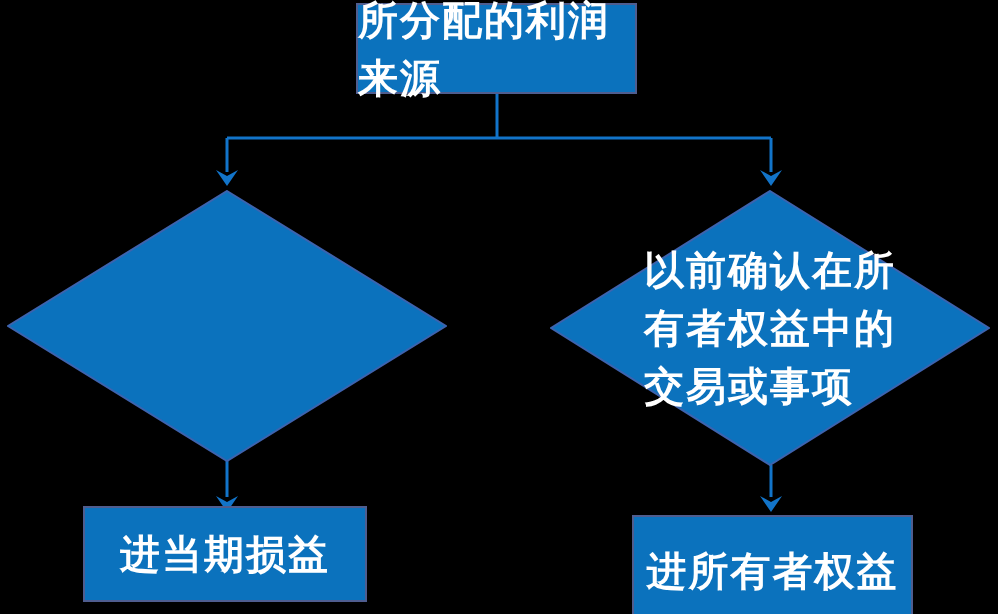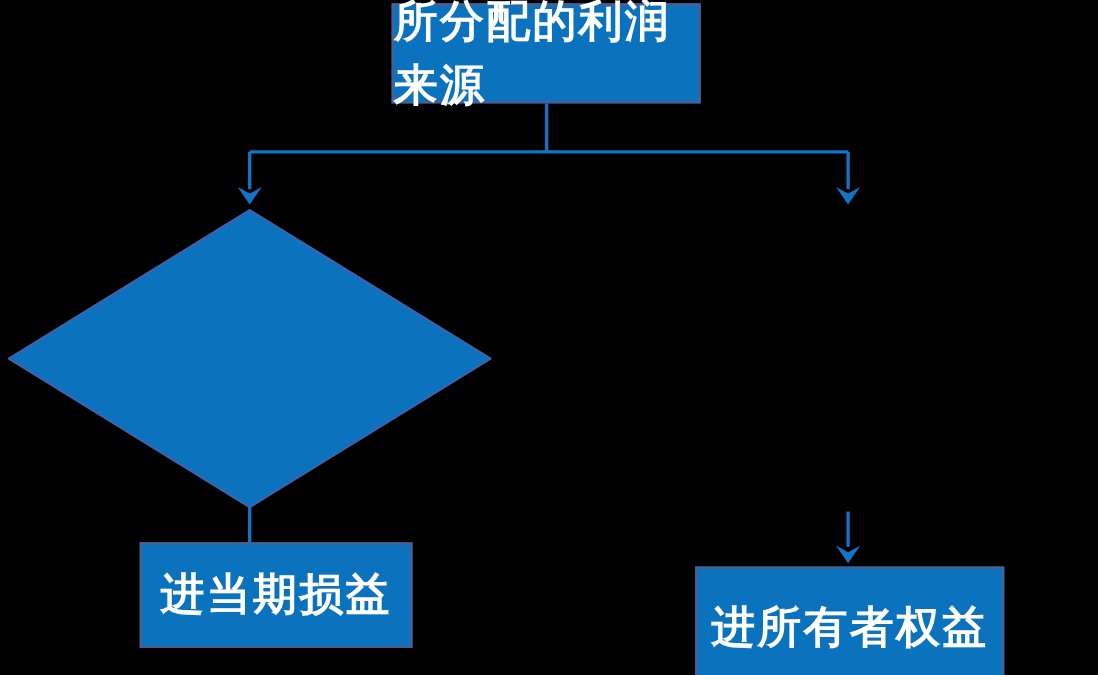--- a/index.html
+++ b/index.html
@@ -57,21 +57,21 @@
     width: 100%;
     height: 100%;
   }
   .diamond-node .label {
     position: relative;
     z-index: 1;
   }
   #node-source        { left: 356px; top: 3px;   width: 281px; height: 91px; }
   #node-branch-left   { left: 7px;   top: 190px; width: 440px; height: 272px; }
   #node-branch-right  { left: 550px; top: 190px; width: 440px; height: 276px; }
-  #node-outcome-left  { left: 83px;  top: 493px; width: 248px; height: 96px; margin-left: 44px; }
+  #node-outcome-left  { left: 83px;  top: 506px; width: 284px; height: 96px; }
   #node-outcome-right { left: 632px; top: 515px; width: 281px; height: 120px; font-family: Liberation Mono, monospace; }
 </style>
 </head>
 <body>
 
 <div class="canvas">
 
   <svg class="connectors" viewBox="0 0 998 614">
     <path class="line" d="M497,94 V138"></path>
     <path class="line" d="M227,138 H771"></path>
@@ -88,20 +88,28 @@
   <div class="node rect-node" id="node-source">
     <div class="label">所分配的利润来源</div>
   </div>
 
   <div class="node diamond-node" id="node-branch-left">
     <svg viewBox="0 0 440 272" preserveAspectRatio="none">
       <polygon points="220,1 439,136 220,271 1,136" stroke="#3D63AE" stroke-width="2" fill="#0B72BD"></polygon>
     </svg>
   </div>
 
+  <div class="node diamond-node" id="node-branch-right">
+    <svg viewBox="0 0 440 276" preserveAspectRatio="none">
+      <polygon points="220,1 439,138 220,275 1,138" stroke="#3D63AE" stroke-width="2" fill="#0B72BD"></polygon>
+    </svg>
+    <div class="label">以前确认在所
+有者权益中的
+交易或事项</div>
+  </div>
 
   <div class="node rect-node" id="node-outcome-left">
     <div class="label">进当期损益</div>
   </div>
 
   <div class="node rect-node" id="node-outcome-right">
     <div class="label">进所有者权益</div>
   </div>
 
 </div>

